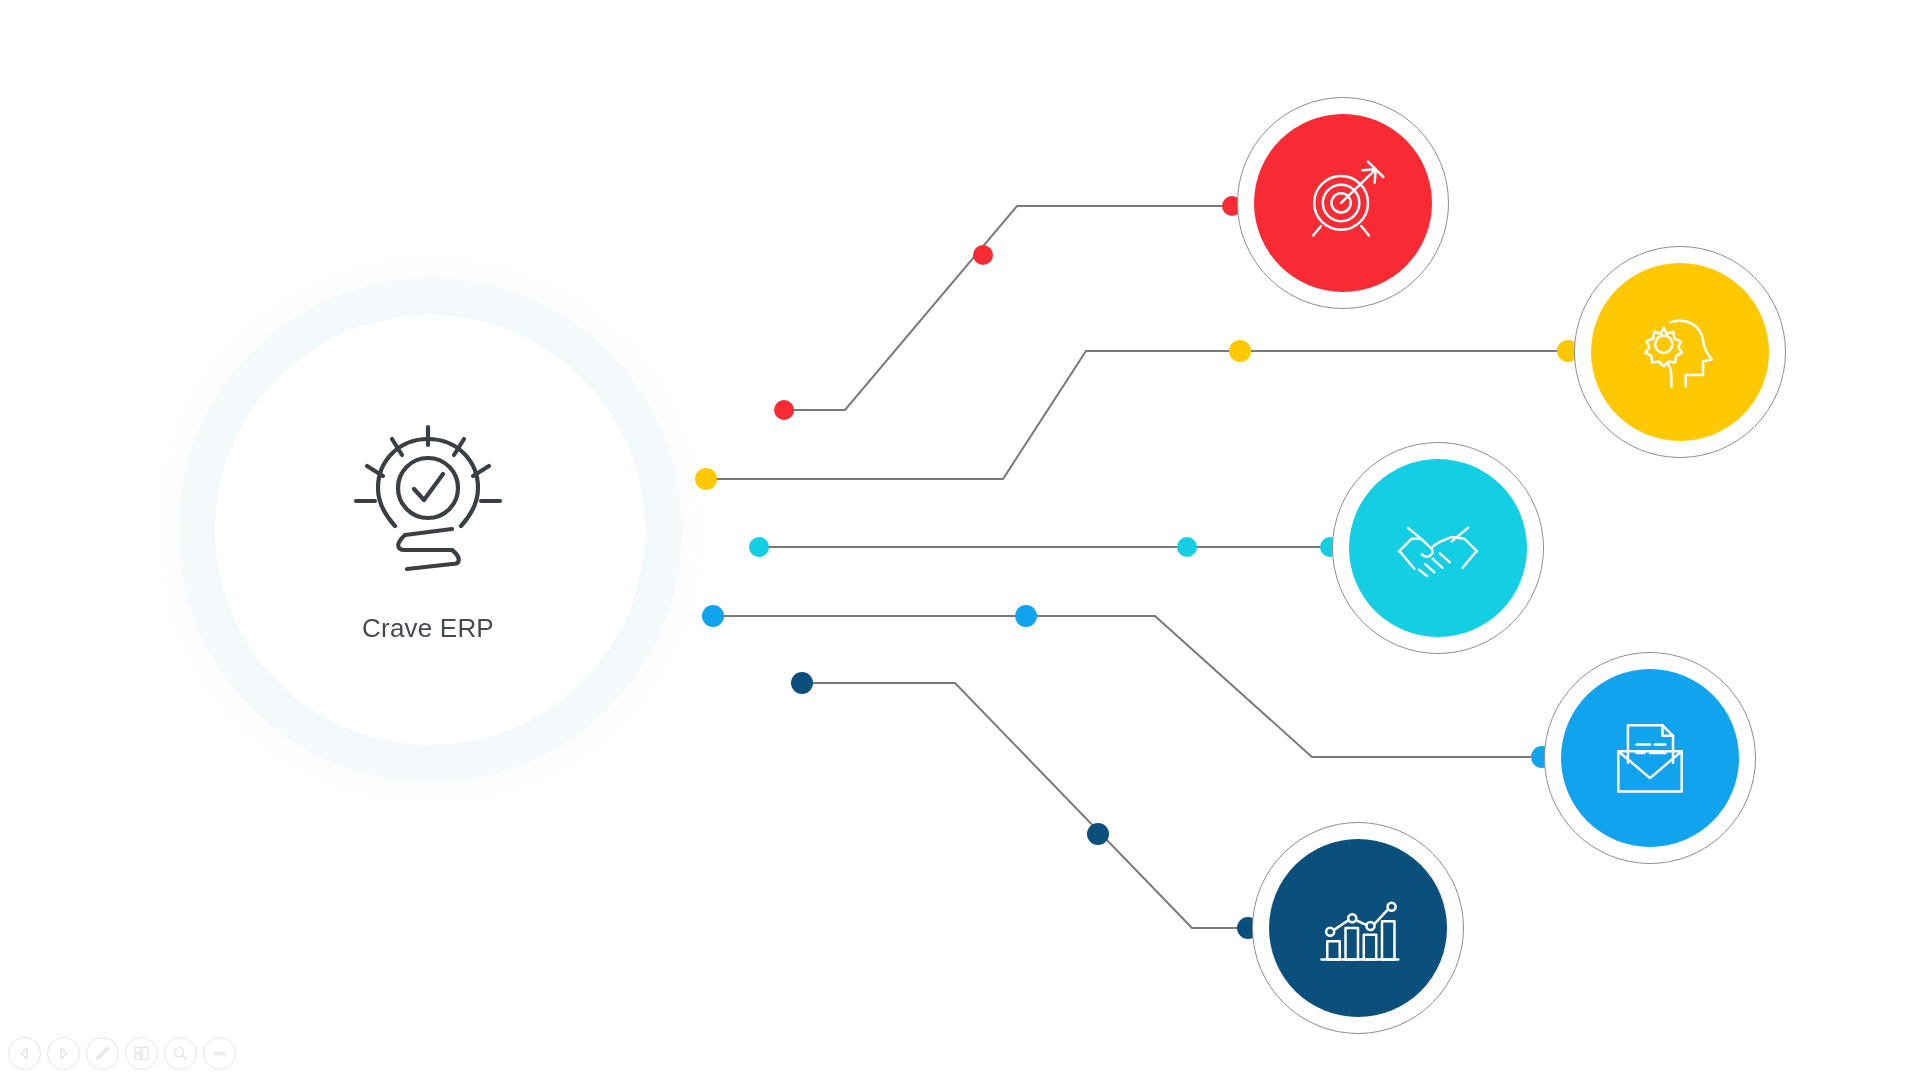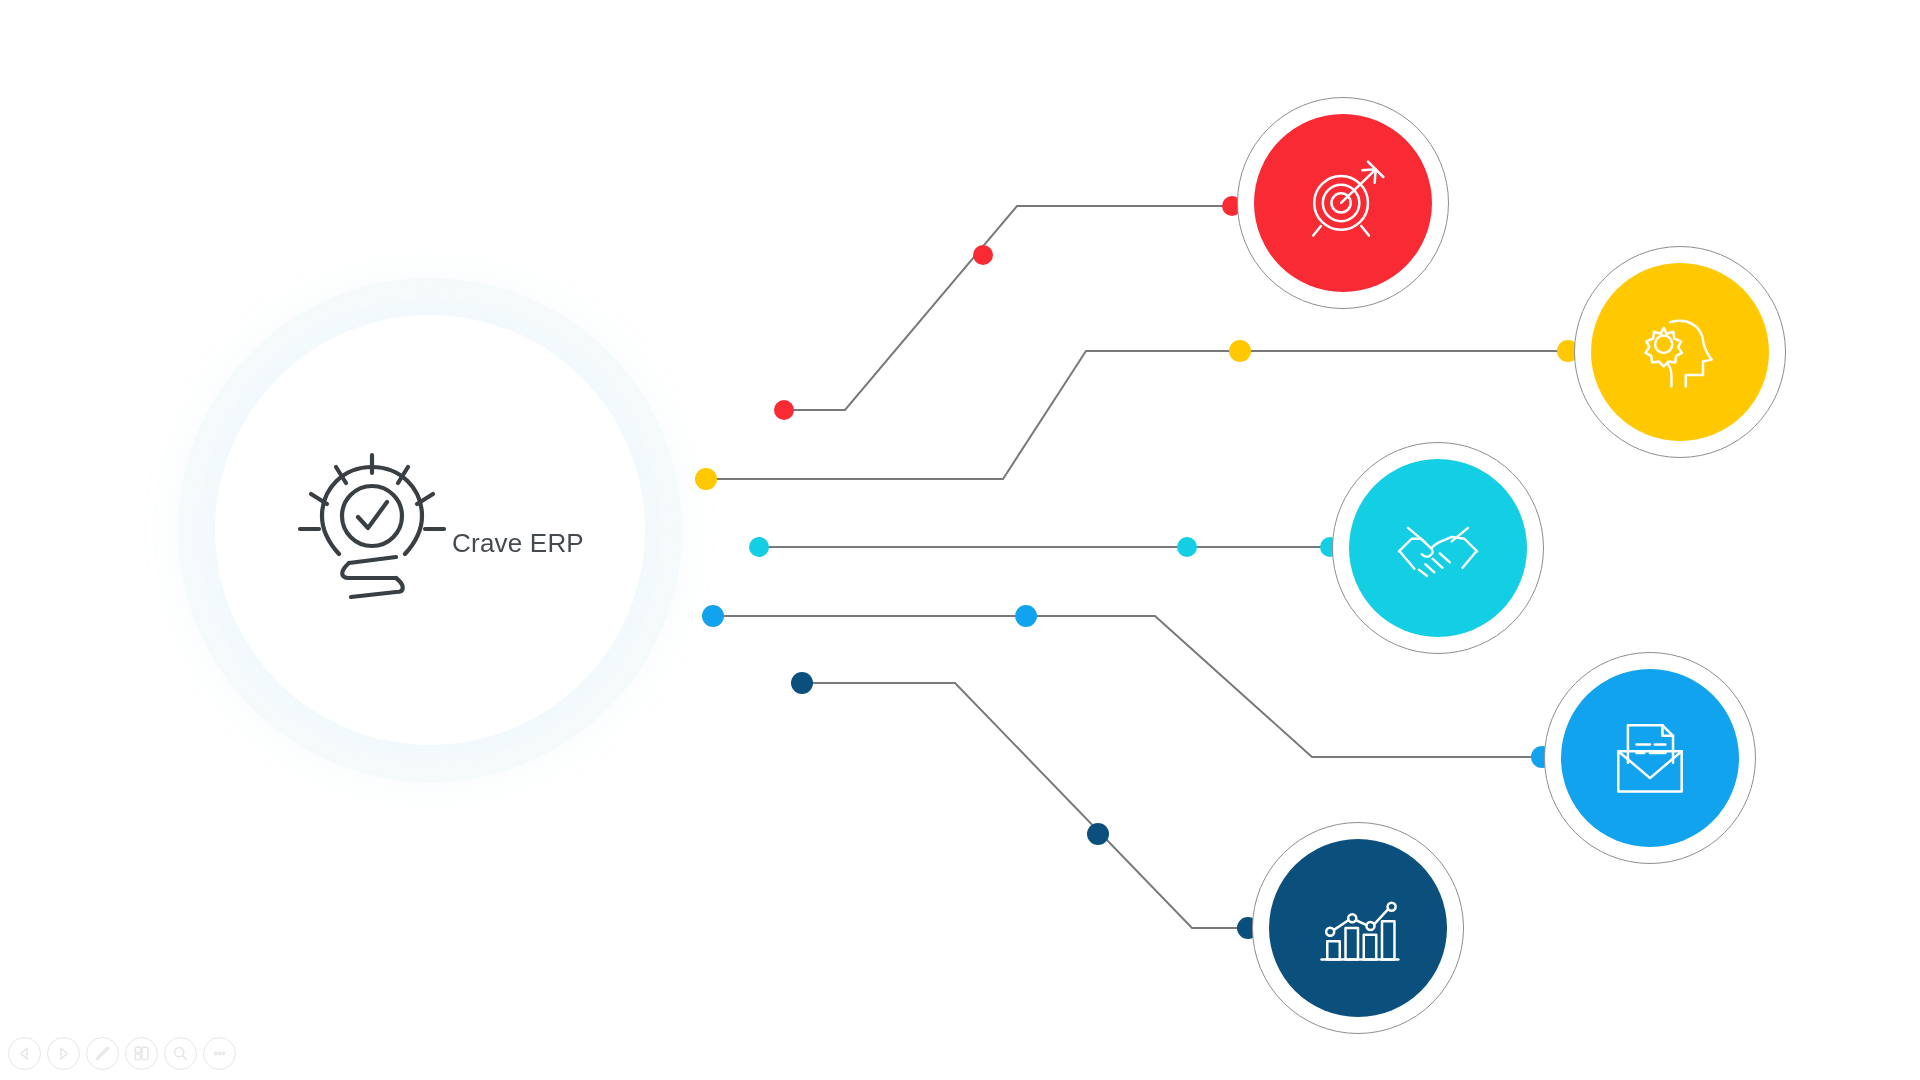--- a/index.html
+++ b/index.html
@@ -37,25 +37,26 @@
     left: 215px;
     top: 315px;
     width: 430px;
     height: 430px;
     border-radius: 50%;
     background: #ffffff;
     box-shadow: 0 0 60px 18px rgba(236,246,249,0.9);
   }
   .hub-content {
     position: absolute;
-    left: 223px;
+    left: 213px;
     top: 315px;
     width: 430px;
     height: 430px;
     display: flex;
+    flex-direction: column;
     align-items: center;
     justify-content: center;
   }
   .hub-icon { width: 160px; height: 170px; display:block; }
   .hub-label {
     margin-top: 26px;
     font-size: 26px;
     color: #444a4f;
     letter-spacing: 0.2px;
     font-family: "Liberation Sans", sans-serif;

